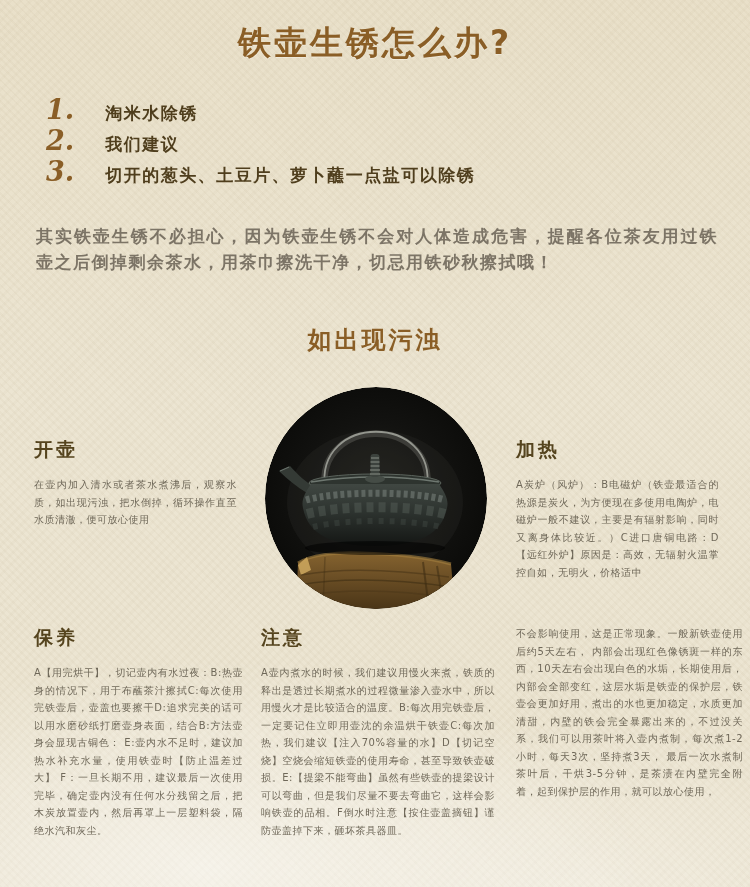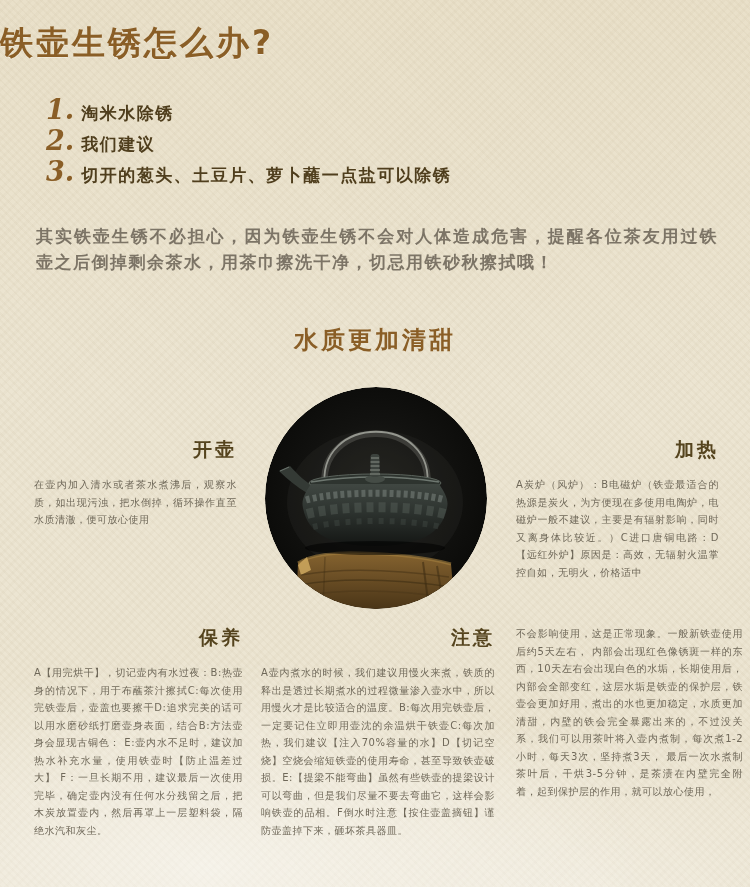--- a/index.html
+++ b/index.html
@@ -15,57 +15,58 @@
     background-color:#ebe3cf;
     background-image:
       radial-gradient(ellipse 620px 300px at 28% 98%, rgba(255,255,255,.55), rgba(255,255,255,0) 70%),
       radial-gradient(ellipse 520px 260px at 78% 102%, rgba(255,255,255,.35), rgba(255,255,255,0) 70%),
       repeating-linear-gradient(45deg, rgba(158,138,98,.05) 0 2px, rgba(0,0,0,0) 2px 5px),
       repeating-linear-gradient(-45deg, rgba(158,138,98,.04) 0 3px, rgba(0,0,0,0) 3px 7px),
       linear-gradient(#e9e0c9, #ece5d2 45%, #ece5d2);
   }
   .page-title{
     position:absolute;top:21px;left:0;width:100%;
-    text-align:left;
+    text-align:center;
     font-size:33px;font-weight:bold;
     color:#8a5e26;letter-spacing:3px;
     text-shadow:0 1px 0 rgba(255,255,255,.35);
   }
   .tips{position:absolute;top:94px;left:46px;right:30px;}
   .tip-row{display:flex;align-items:baseline;height:31px;}
   .tip-num{
     font-family:"DejaVu Serif","Liberation Serif",serif;
     font-style:italic;font-weight:bold;
     font-size:27px;color:#8a5e26;
     margin-right:7px;line-height:31px;
   }
   .tip-label{
     font-size:17px;font-weight:bold;color:#4f3e1d;
     letter-spacing:1.5px;
+    margin-left:24px;
   }
   .intro{
     position:absolute;top:206px;left:36px;width:682px;
     font-size:17px;font-weight:600;color:#7c7466;
     line-height:26px;letter-spacing:1.5px;text-align:justify;
   }
   .care-heading{
     position:absolute;top:324px;left:0;width:100%;
     text-align:center;
     font-size:24px;font-weight:bold;color:#8a5e26;letter-spacing:3px;
   }
   .photo-circle{
     position:absolute;left:265px;top:387px;width:222px;height:222px;
     border-radius:50%;overflow:hidden;
   }
   .photo-circle svg{display:block;}
   .side-col{position:absolute;top:437px;}
   .col-open{left:34px;width:203px;}
   .col-heat{left:516px;width:203px;}
   .sec-title{
-    text-align:right;font-size:19px;font-weight:bold;
+    text-align:left;font-size:19px;font-weight:bold;
     color:#55441e;letter-spacing:3px;margin:0 0 13px 0;
   }
   .sec-body{
     font-size:10px;line-height:17.5px;color:#6f6859;
     letter-spacing:.5px;text-align:justify;margin:0;
   }
   .bottom-col{position:absolute;top:625px;}
   .col-maint{left:34px;width:209px;}
   .col-caution{left:261px;width:234px;}
   .col-rust{left:516px;width:227px;}
@@ -87,21 +88,21 @@
       <span class="tip-label">我们建议</span>
     </div>
     <div class="tip-row">
       <span class="tip-num">3.</span>
       <span class="tip-label">切开的葱头、土豆片、萝卜蘸一点盐可以除锈</span>
     </div>
   </div>
 
   <p class="intro">其实铁壶生锈不必担心，因为铁壶生锈不会对人体造成危害，提醒各位茶友用过铁壶之后倒掉剩余茶水，用茶巾擦洗干净，切忌用铁砂秋擦拭哦！</p>
 
-  <div class="care-heading">水质更加清甜</div>
+  <div class="care-heading">如出现污浊</div>
 
   <div class="photo-circle">
     <svg width="222" height="222" viewBox="0 0 222 222">
       <defs>
         <radialGradient id="bgGrad" cx="50%" cy="48%" r="72%">
           <stop offset="0%" stop-color="#23231e"></stop>
           <stop offset="45%" stop-color="#121210"></stop>
           <stop offset="78%" stop-color="#0a0a08"></stop>
           <stop offset="100%" stop-color="#060605"></stop>
         </radialGradient>

